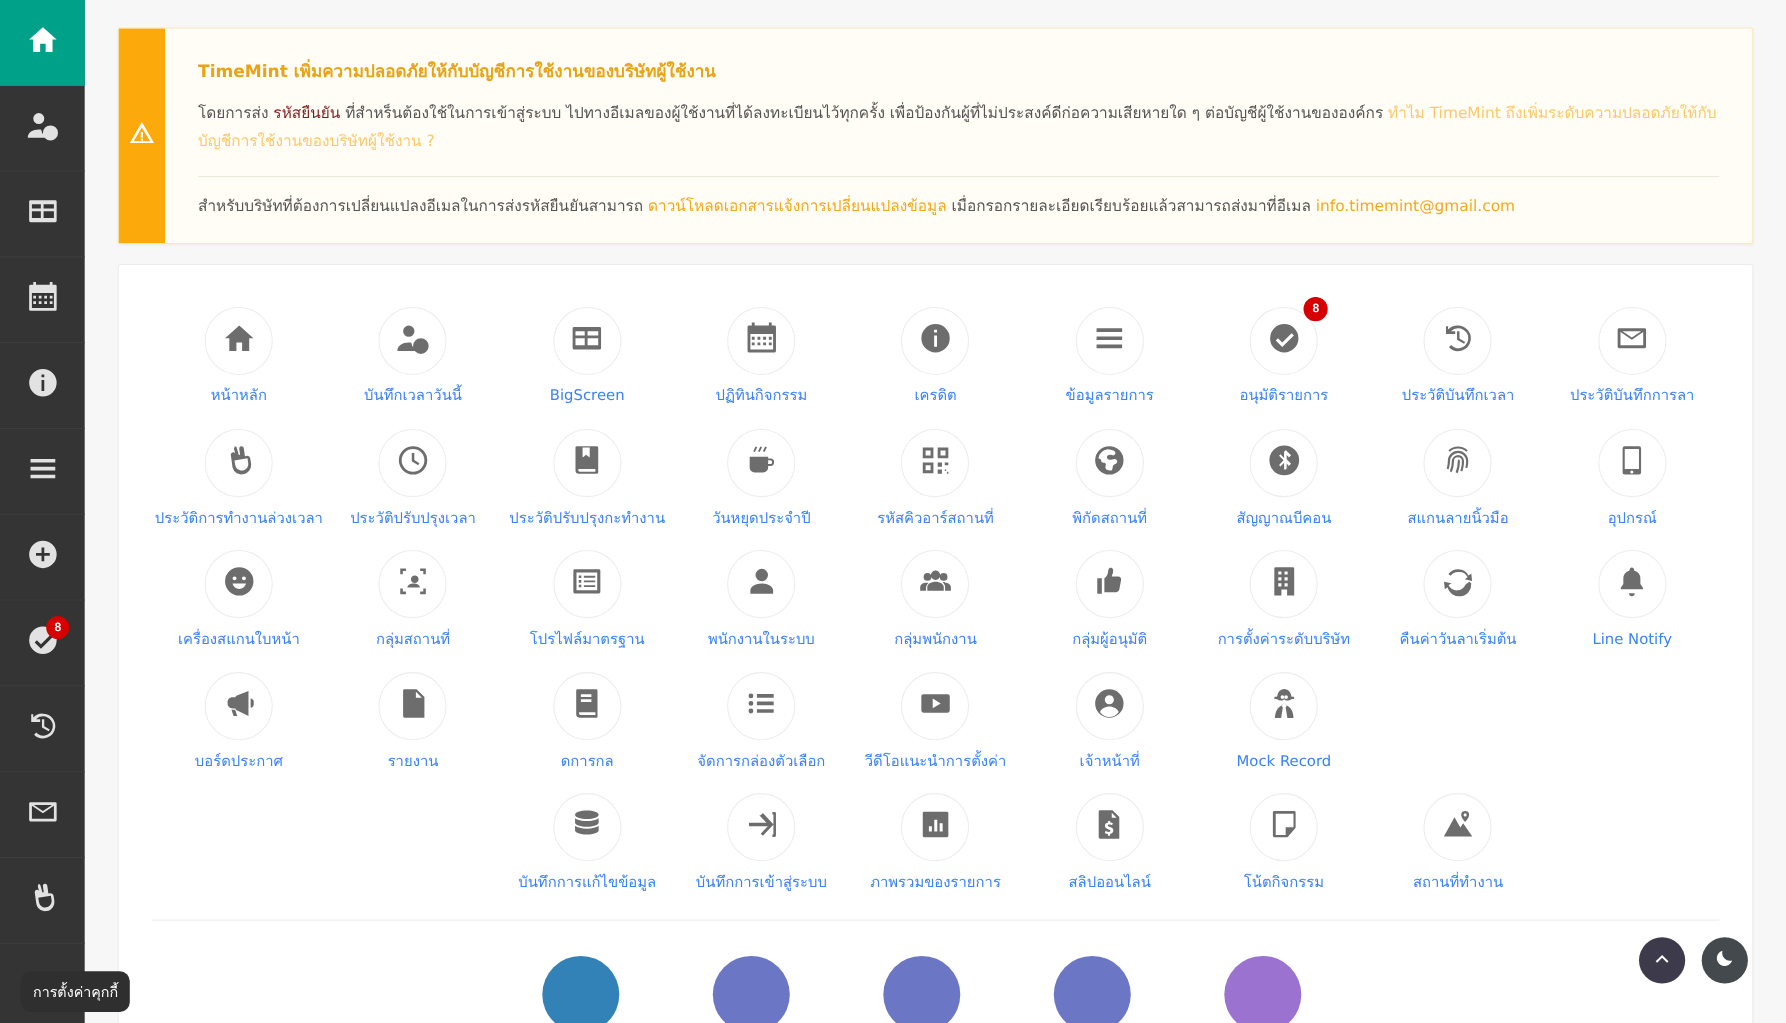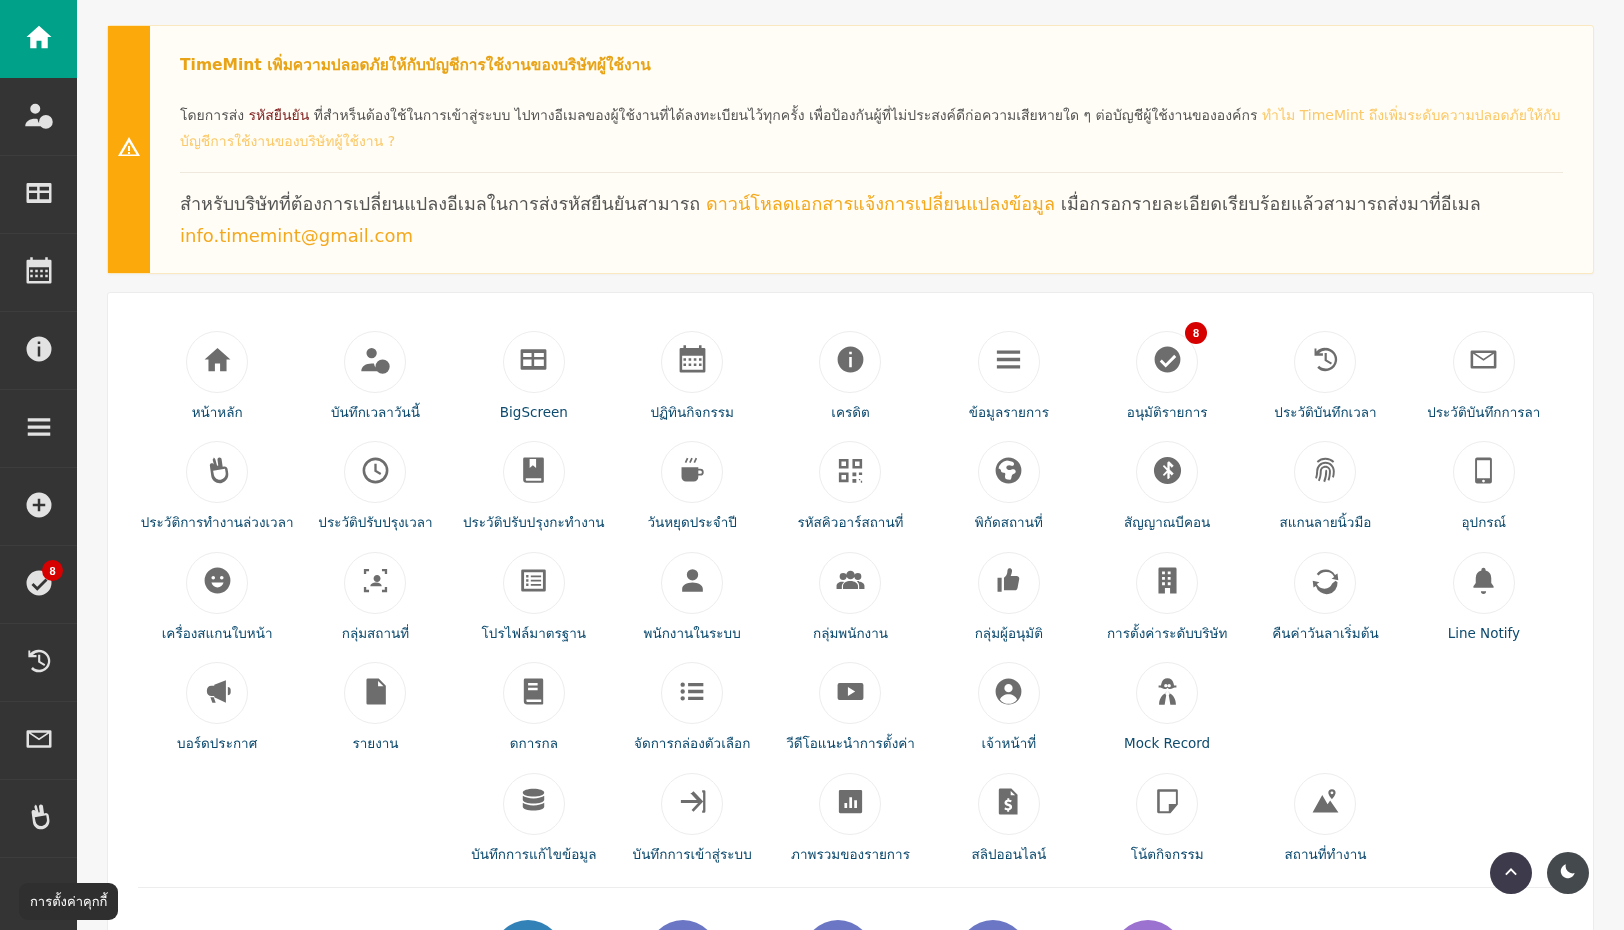--- a/index.html
+++ b/index.html
@@ -82,29 +82,29 @@
   #alert-bar svg { width: 24px; height: 24px; fill: #fff; }
   #alert-body {
     flex: 1;
     padding: 26px 30px 20px 30px;
     font-family: "DejaVu Sans", sans-serif;
   }
   #alert-title {
     color: #E8A317;
     font-weight: bold;
     font-size: 15.5px;
-    margin-bottom: 26px;
+    margin-bottom: 14px;
   }
   #alert-p1 {
     color: #555;
     font-size: 14px;
     line-height: 1.85;
   }
   #alert-hr { border: 0; border-top: 1px solid #eee9dc; margin: 17px 0 15px 0; }
-  #alert-p2 { color: #555; font-size: 18px; line-height: 1.8; }
+  #alert-p2 { color: #555; font-size: 14px; line-height: 1.8; }
   .amber { color: #7f1d1d; }
   .amber-l { color: #FBC96A; }
   .amber-link { color: #F4A81D; cursor: pointer; }
 
   
   #panel {
     margin-top: 18px;
     background: #fff;
     border: 1px solid #ececec;
     border-radius: 3px;
@@ -140,21 +140,21 @@
     min-width: 22px; height: 22px;
     background: #d60000; color: #fff;
     border-radius: 50%;
     font-size: 11px; font-weight: bold;
     display: flex; align-items: center; justify-content: center;
     padding: 0 4px;
   }
   .tile-label {
     margin-top: 11px;
     font-size: 13.5px;
-    color: #0c4a6e;
+    color: #3b82f6;
     font-family: "DejaVu Sans", sans-serif;
     line-height: 1.3;
   }
   #panel-hr { border: 0; border-top: 1px solid #ededed; margin: 18px 0 0 0; }
 
   
   #bottom-circles {
     display: flex;
     justify-content: flex-start;
     gap: 85px;

